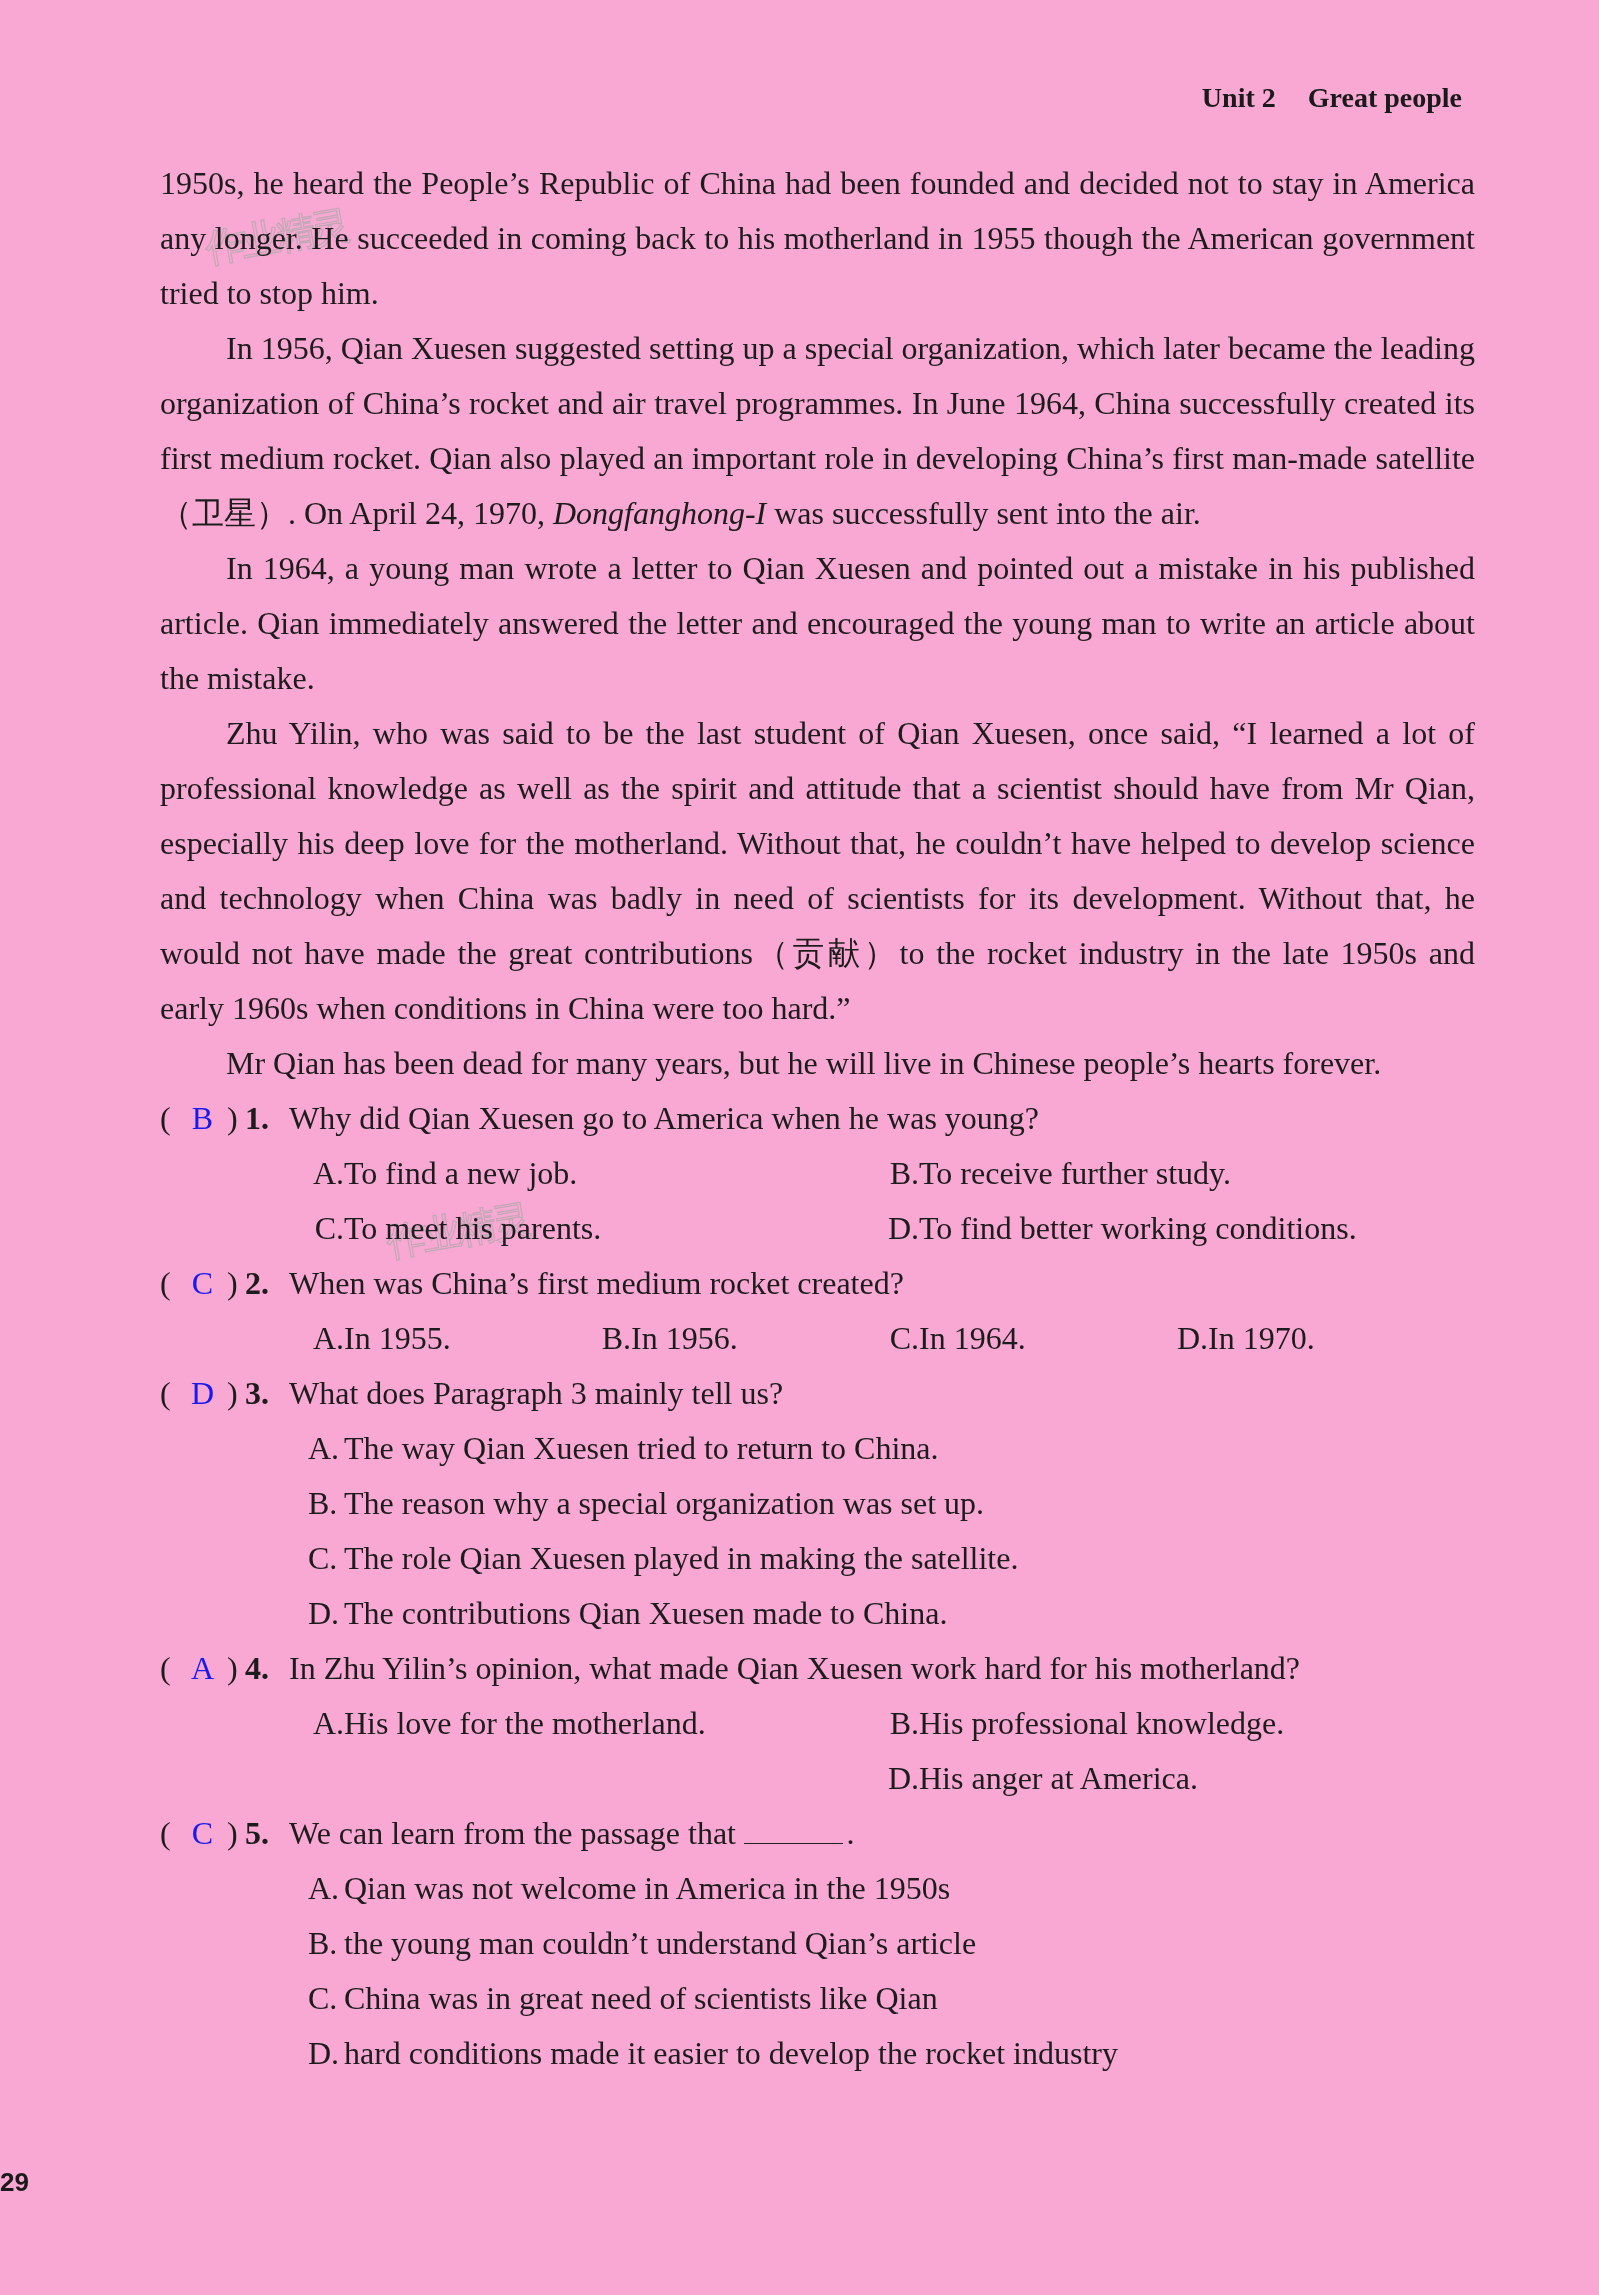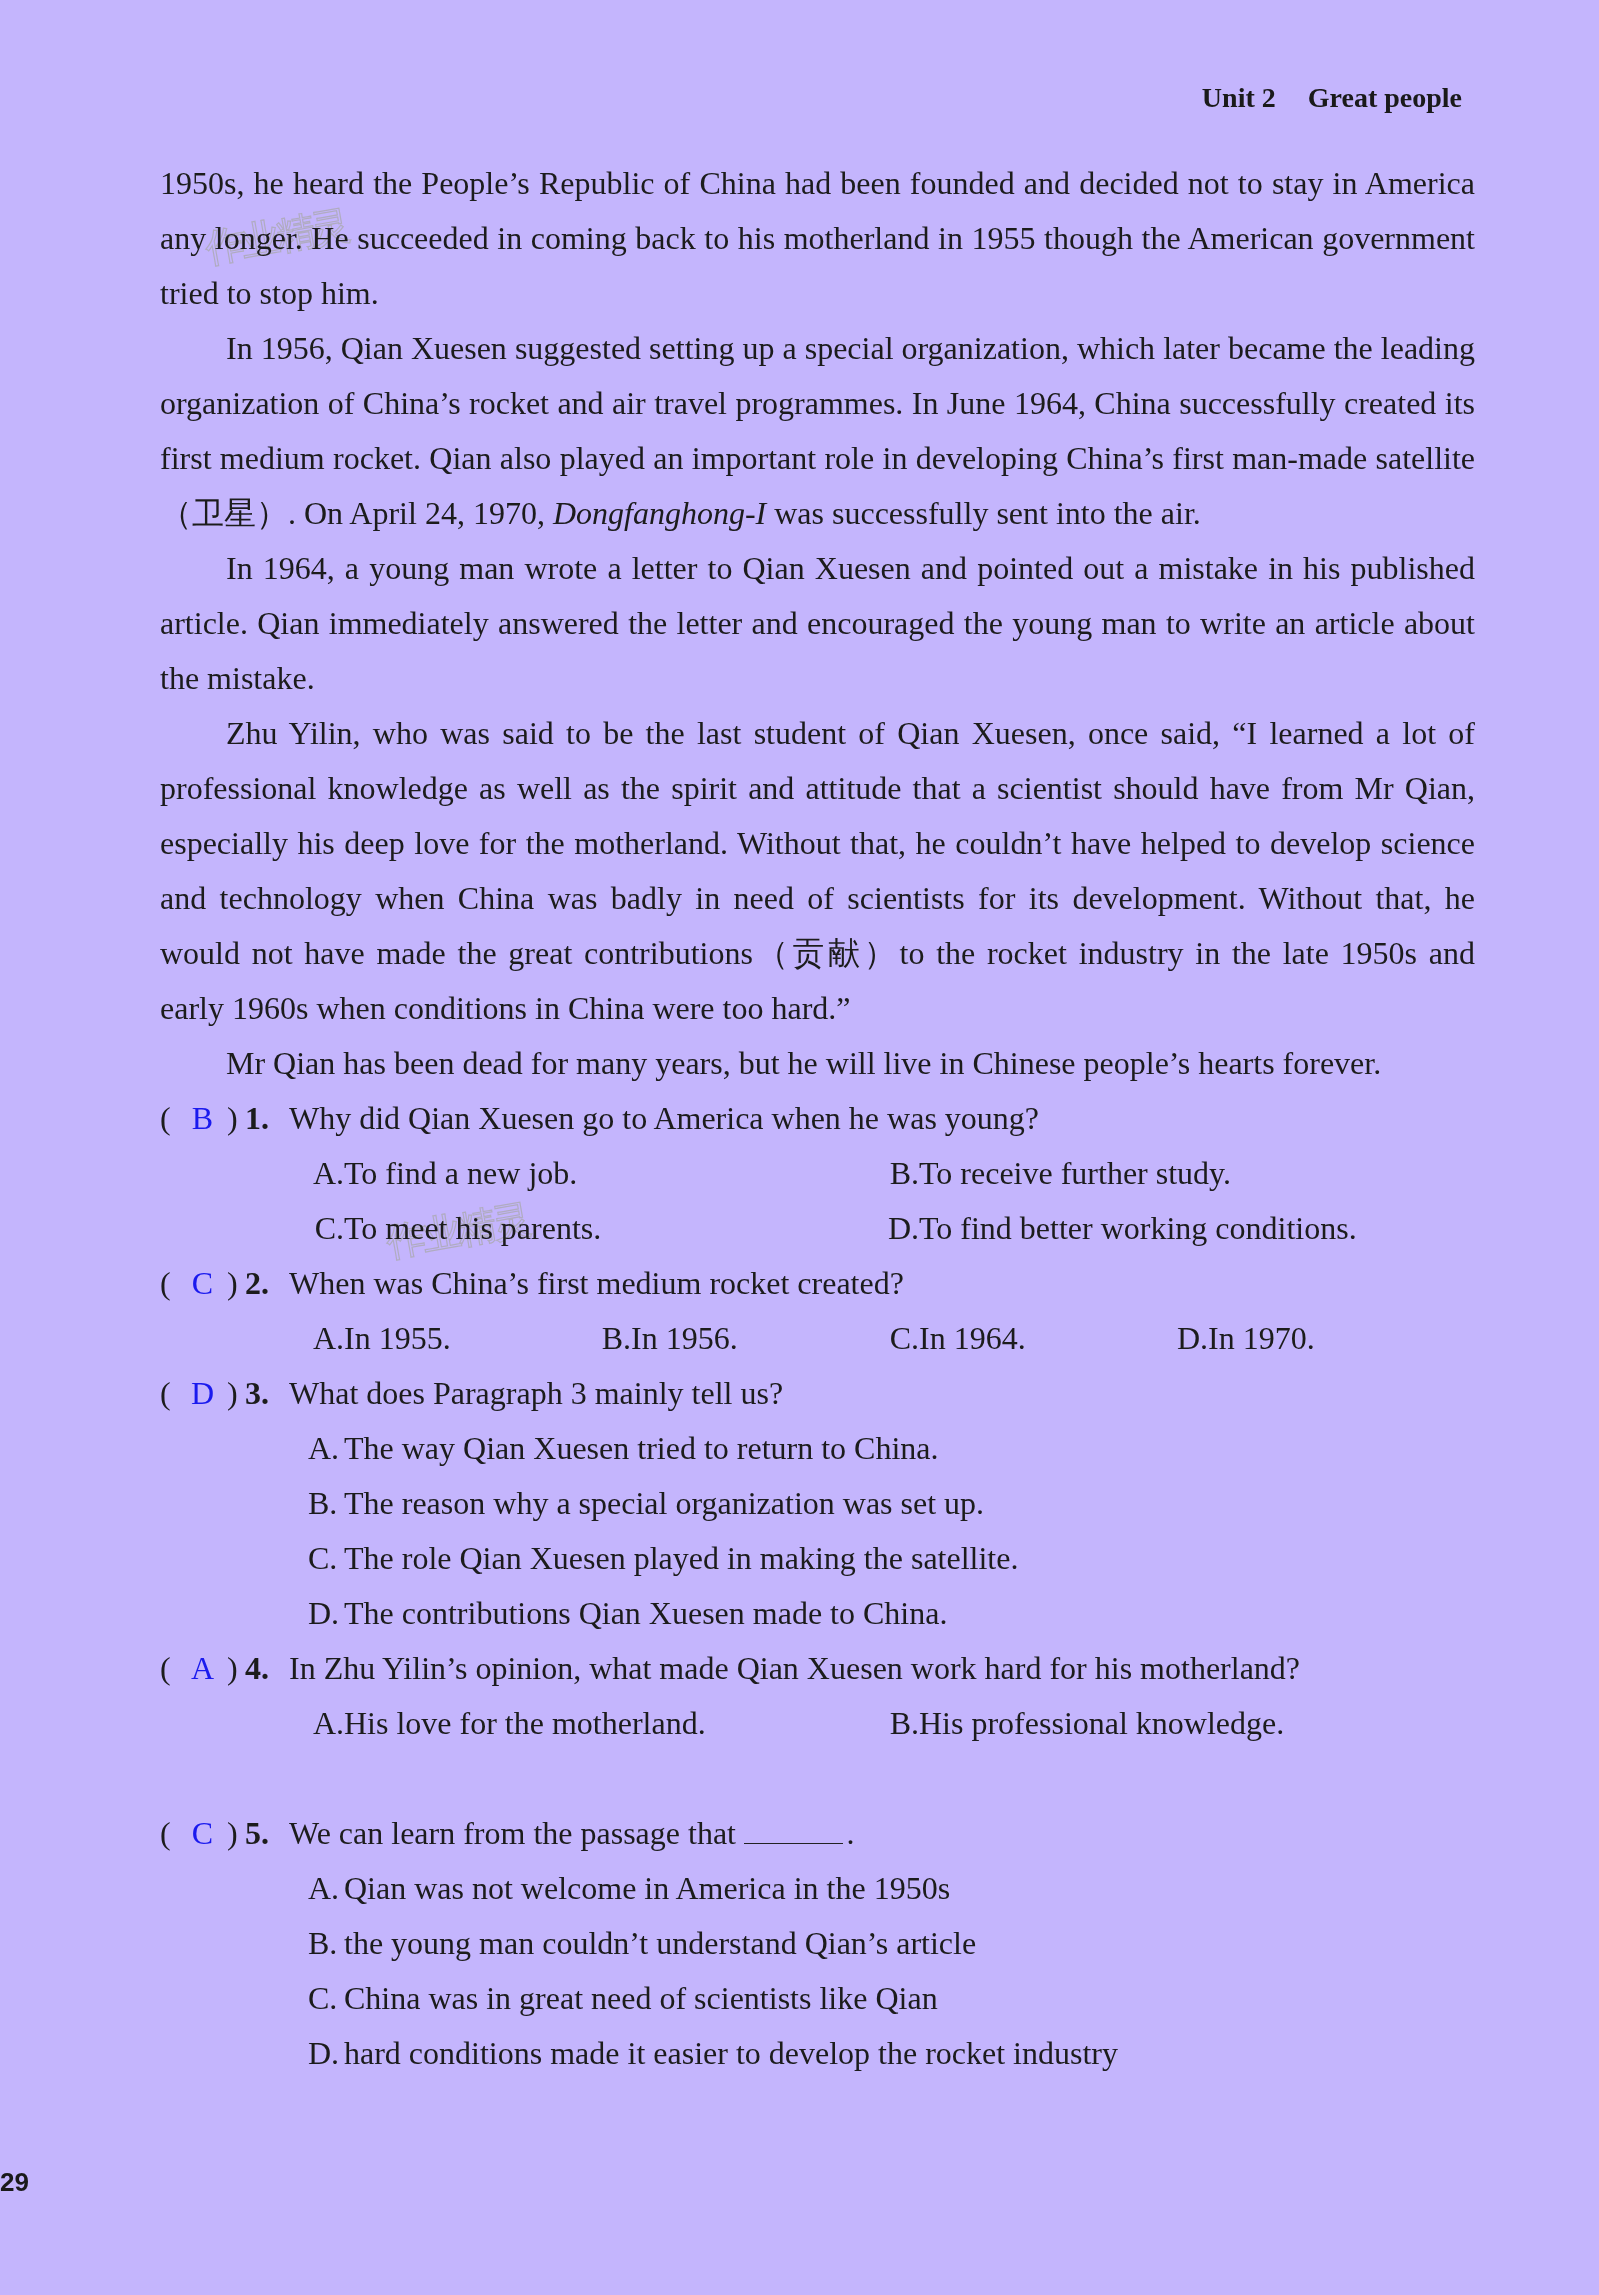--- a/index.html
+++ b/index.html
@@ -13,21 +13,21 @@
       position: relative;
       overflow: hidden;
       font-family: "Liberation Serif", "DejaVu Serif", serif;
       color: #1c1c1c;
     }
     .page {
       position: absolute;
       left: 0; top: 0;
       width: 1600px;
       height: 2295px;
-      background: #c4b5fd;
+      background: #f9a8d4;
     }
     .header {
       position: absolute;
       top: 82px;
       right: 138px;
       font-family: "Liberation Serif", "DejaVu Serif", serif;
       font-weight: bold;
       font-size: 28px;
       color: #1a1a1a;
       white-space: nowrap;
@@ -179,20 +179,21 @@
     <p class="opt-line"><span class="letter">D.</span><span>The contributions Qian Xuesen made to China.</span></p>
 
     <div class="question">
       <span class="paren">(</span><span class="ans">A</span><span class="paren">)</span><span class="qnum">4.</span><span class="qtext">In Zhu Yilin’s opinion, what made Qian Xuesen work hard for his motherland?</span>
     </div>
     <div class="options">
       <span class="opt col-a"><span class="letter">A.</span><span>His love for the motherland.</span></span>
       <span class="opt col-b2"><span class="letter">B.</span><span>His professional knowledge.</span></span>
     </div>
     <div class="options">
+      <span class="opt col-b2"><span class="letter">D.</span><span>His anger at America.</span></span>
     </div>
 
     <div class="question">
       <span class="paren">(</span><span class="ans">C</span><span class="paren">)</span><span class="qnum">5.</span><span class="qtext">We can learn from the passage that</span><span class="blank"></span><span>.</span>
     </div>
     <p class="opt-line"><span class="letter">A.</span><span>Qian was not welcome in America in the 1950s</span></p>
     <p class="opt-line"><span class="letter">B.</span><span>the young man couldn’t understand Qian’s article</span></p>
     <p class="opt-line"><span class="letter">C.</span><span>China was in great need of scientists like Qian</span></p>
     <p class="opt-line"><span class="letter">D.</span><span>hard conditions made it easier to develop the rocket industry</span></p>
 

